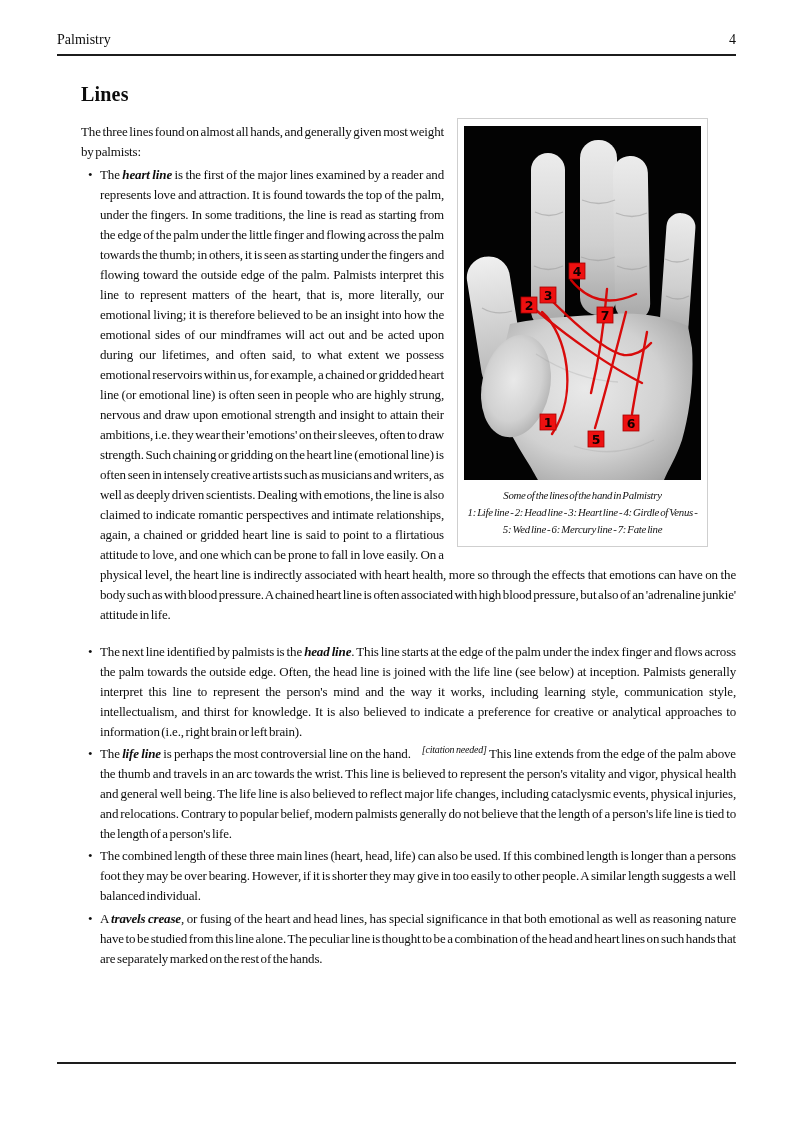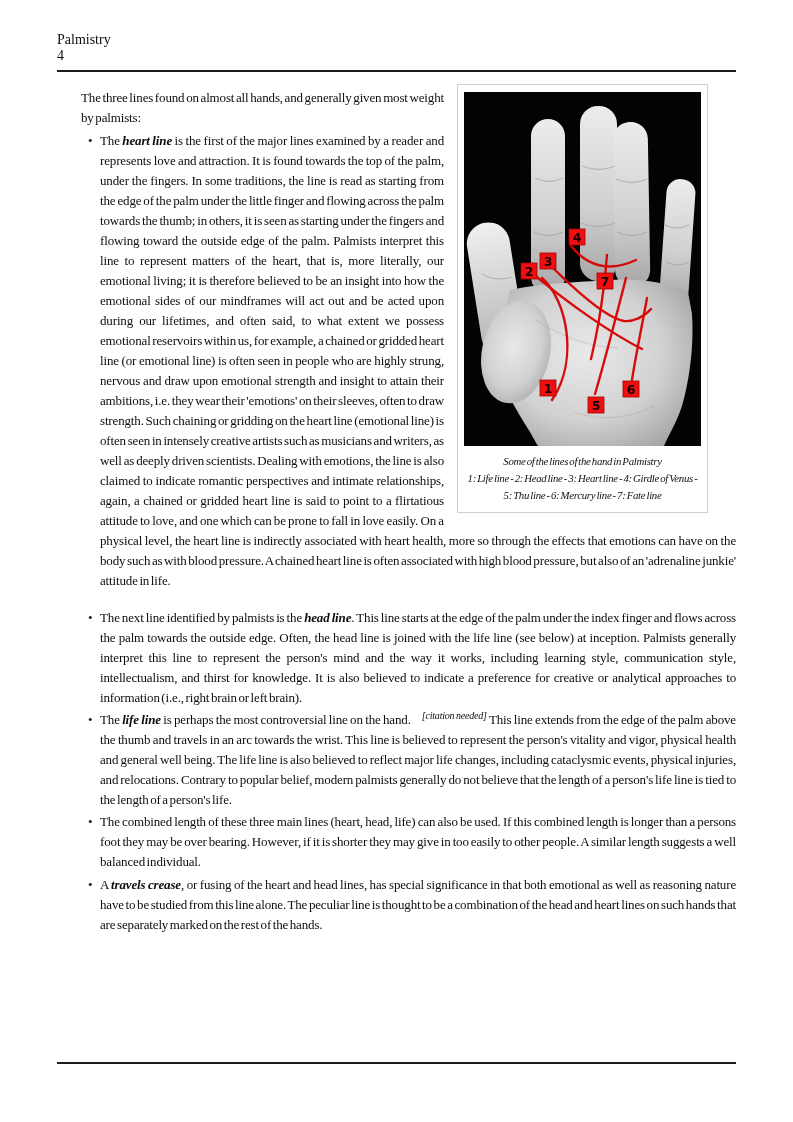--- a/index.html
+++ b/index.html
@@ -11,21 +11,20 @@
     color:#0d0d0d;
     box-sizing:border-box;
     padding:0 57px;
     overflow:hidden;
   }
   .header{
     display:flex;justify-content:space-between;align-items:baseline;
     padding-top:32px;padding-bottom:6px;
     font-size:14px;
     border-bottom:2px solid #1c1c1c;
-    flex-direction:column;
   }
   h1.heading{
     font-size:20px;font-weight:bold;
     margin:27px 0 13px 24px;
     letter-spacing:0.2px;
   }
   .content{
     margin-left:24px;
     font-size:13px;
     line-height:20px;
@@ -90,20 +89,21 @@
 </head>
 <body>
 
 <div class="page">
 
   <div class="header">
     <span>Palmistry</span>
     <span>4</span>
   </div>
 
+  <h1 class="heading">Lines</h1>
 
   <div class="content">
 
     <figure class="fig">
       <svg width="237" height="354" viewBox="0 0 237 354" id="hand-svg">
         <defs>
           <linearGradient id="fingerG" x1="0" y1="0" x2="0" y2="1">
             <stop offset="0" stop-color="#ececec"></stop>
             <stop offset="0.6" stop-color="#cfcfcf"></stop>
             <stop offset="1" stop-color="#a6a6a6"></stop>
@@ -167,21 +167,21 @@
             <rect x="124" y="305" width="16" height="16" fill="#ee1010" stroke="#a50000" stroke-width="0.8"></rect>
             <text x="132" y="317.8" text-anchor="middle" font-family="&quot;DejaVu Sans&quot;, sans-serif" font-size="12.5" font-weight="bold" fill="#140000">5</text>
             <rect x="159" y="289" width="16" height="16" fill="#ee1010" stroke="#a50000" stroke-width="0.8"></rect>
             <text x="167" y="301.8" text-anchor="middle" font-family="&quot;DejaVu Sans&quot;, sans-serif" font-size="12.5" font-weight="bold" fill="#140000">6</text>
             <rect x="133" y="181" width="16" height="16" fill="#ee1010" stroke="#a50000" stroke-width="0.8"></rect>
             <text x="141" y="193.8" text-anchor="middle" font-family="&quot;DejaVu Sans&quot;, sans-serif" font-size="12.5" font-weight="bold" fill="#140000">7</text>
           </g>
       </svg>
       <figcaption>
         <div>Some of the lines of the hand in Palmistry</div>
-        <div>1: Life line - 2: Head line - 3: Heart line - 4: Girdle of Venus - 5: Thu line - 6: Mercury line - 7: Fate line</div>
+        <div>1: Life line - 2: Head line - 3: Heart line - 4: Girdle of Venus - 5: Wed line - 6: Mercury line - 7: Fate line</div>
       </figcaption>
     </figure>
 
     <p class="intro">The three lines found on almost all hands, and generally given most weight by palmists:</p>
 
     <ul class="blist">
         <li class="gap-after"><span>The </span><span class="b">heart line</span><span> is the first of the major lines examined by a reader and represents love and attraction. It is found towards the top of the palm, under the fingers. In some traditions, the line is read as starting from the edge of the palm under the little finger and flowing across the palm towards the thumb; in others, it is seen as starting under the fingers and flowing toward the outside edge of the palm. Palmists interpret this line to represent matters of the heart, that is, more literally, our emotional living; it is therefore believed to be an insight into how the emotional sides of our mindframes will act out and be acted upon during our lifetimes, and often said, to what extent we possess emotional reservoirs within us, for example, a chained or gridded heart line (or emotional line) is often seen in people who are highly strung, nervous and draw upon emotional strength and insight to attain their ambitions, i.e. they wear their 'emotions' on their sleeves, often to draw strength. Such chaining or gridding on the heart line (emotional line) is often seen in intensely creative artists such as musicians and writers, as well as deeply driven scientists. Dealing with emotions, the line is also claimed to indicate romantic perspectives and intimate relationships, again, a chained or gridded heart line is said to point to a flirtatious attitude to love, and one which can be prone to fall in love easily. On a physical level, the heart line is indirectly associated with heart health, more so through the effects that emotions can have on the body such as with blood pressure. A chained heart line is often associated with high blood pressure, but also of an 'adrenaline junkie' attitude in life.</span></li>
         <li><span>The next line identified by palmists is the </span><span class="b">head line</span><span>. This line starts at the edge of the palm under the index finger and flows across the palm towards the outside edge. Often, the head line is joined with the life line (see below) at inception. Palmists generally interpret this line to represent the person's mind and the way it works, including learning style, communication style, intellectualism, and thirst for knowledge. It is also believed to indicate a preference for creative or analytical approaches to information (i.e., right brain or left brain).</span></li>
         <li><span>The </span><span class="b">life line</span><span> is perhaps the most controversial line on the hand.</span><sup class="cite">[citation needed]</sup><span> This line extends from the edge of the palm above the thumb and travels in an arc towards the wrist. This line is believed to represent the person's vitality and vigor, physical health and general well being. The life line is also believed to reflect major life changes, including cataclysmic events, physical injuries, and relocations. Contrary to popular belief, modern palmists generally do not believe that the length of a person's life line is tied to the length of a person's life.</span></li>
         <li><span>The combined length of these three main lines (heart, head, life) can also be used. If this combined length is longer than a persons foot they may be over bearing. However, if it is shorter they may give in too easily to other people. A similar length suggests a well balanced individual.</span></li>

